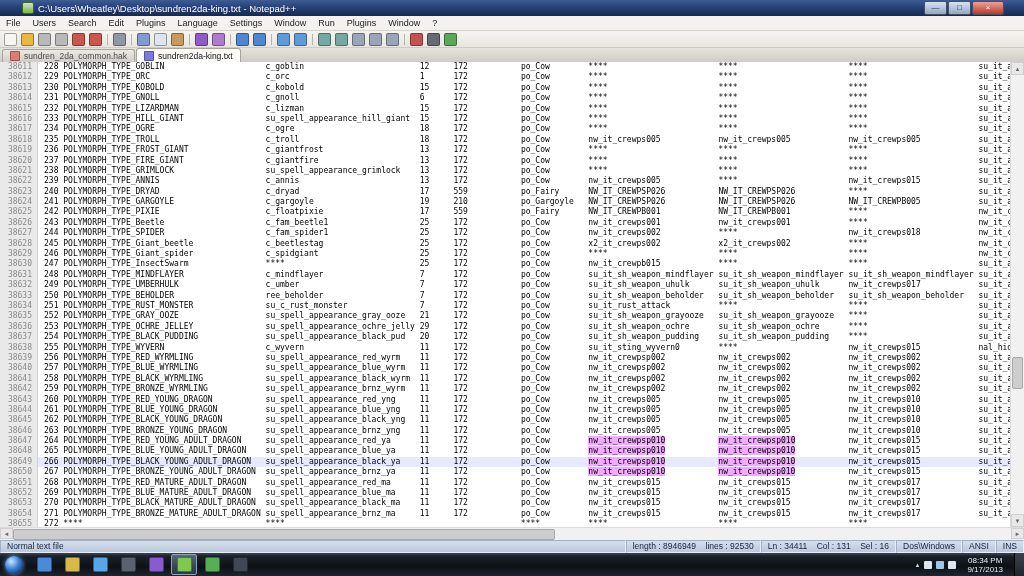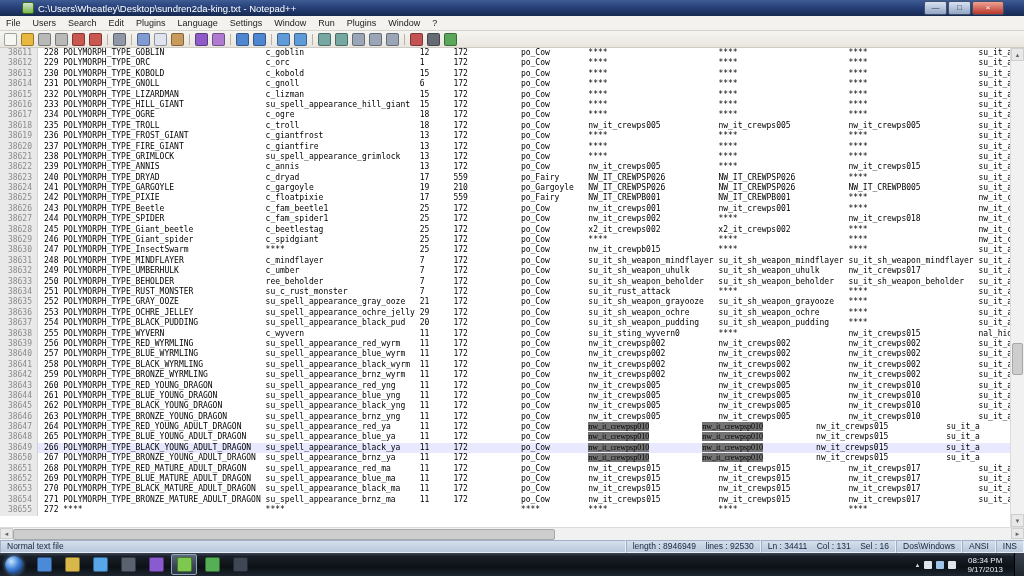--- a/index.html
+++ b/index.html
@@ -34,21 +34,21 @@
   .tab.active{background:#fcfcfa;height:13px;color:#101010;}
   .tabic{width:8px;height:8px;border-radius:1px;border:1px solid rgba(0,0,0,.3);}
 
   
   .editor{flex:1 1 auto;position:relative;background:#fff;overflow:hidden;}
   .lines{position:absolute;left:0;top:0;right:14px;bottom:0;overflow:hidden;}
   .line{height:10.4px;line-height:10.4px;display:flex;font-family:"DejaVu Sans Mono",monospace;font-size:8px;white-space:pre;}
   .ln{flex:0 0 38px;width:38px;background:#e9e9e9;color:#8b8b8b;text-align:right;padding-right:5px;box-sizing:border-box;border-right:1px solid #d2d2d2;}
   .code{flex:1;padding-left:6px;color:#000;overflow:hidden;}
   .line.current .code{background:#e8e8ff;}
-  .hl{background:#737373;font-family:Liberation Serif, serif;}
+  .hl{background:#f0abfc;}
 
   
   .vscroll{position:absolute;right:0;top:0;bottom:0;width:14px;background:#f1f1f1;border-left:1px solid #dcdcdc;box-sizing:border-box;}
   .varrow{height:13px;font-size:6px;color:#666;text-align:center;line-height:13px;background:#e8e8e8;border:1px solid #cfcfcf;box-sizing:border-box;}
   .varrow.down{position:absolute;bottom:0;left:0;right:0;}
   .vthumb{position:absolute;left:1px;right:1px;top:295px;height:30px;background:#cdcdcd;border:1px solid #a8a8a8;border-radius:2px;}
   .hscroll{height:12px;background:#f1f1f1;border-top:1px solid #dcdcdc;position:relative;flex:0 0 12px;}
   .harrow{position:absolute;top:0;width:13px;height:11px;font-size:6px;color:#666;text-align:center;line-height:11px;background:#e8e8e8;border:1px solid #cfcfcf;box-sizing:border-box;}
   .harrow.right{right:0;}
   .hthumb{position:absolute;left:13px;top:1px;height:9px;width:540px;background:#cdcdcd;border:1px solid #a8a8a8;border-radius:2px;}
@@ -178,20 +178,30 @@
         <span class="tic" style="background: rgb(196, 82, 82);"></span>
       </span>
       <span class="tbtn">
         <span class="tic" style="background: rgb(102, 107, 115);"></span>
       </span>
       <span class="tbtn">
         <span class="tic" style="background: rgb(90, 166, 90);"></span>
       </span>
     </div>
 
+  <div class="tabbar">
+      <span class="tab">
+        <span class="tabic" style="background: rgb(224, 122, 122);"></span>
+        <span>sundren_2da_common.hak</span>
+      </span>
+      <span class="tab active">
+        <span class="tabic" style="background: rgb(122, 122, 224);"></span>
+        <span>sundren2da-king.txt</span>
+      </span>
+    </div>
 
   <div class="editor">
     <div class="lines" id="lines">
         <div class="line"><span class="ln">38611</span><span class="code"><span>228</span> <span>POLYMORPH_TYPE_GOBLIN</span>                     <span>c_goblin</span>                        <span>12</span>     <span>172</span>           <span>po_Cow</span>        <span>****</span>                       <span>****</span>                       <span>****</span>                       <span>su_it_a</span></span></div>
         <div class="line"><span class="ln">38612</span><span class="code"><span>229</span> <span>POLYMORPH_TYPE_ORC</span>                        <span>c_orc</span>                           <span>1</span>      <span>172</span>           <span>po_Cow</span>        <span>****</span>                       <span>****</span>                       <span>****</span>                       <span>su_it_a</span></span></div>
         <div class="line"><span class="ln">38613</span><span class="code"><span>230</span> <span>POLYMORPH_TYPE_KOBOLD</span>                     <span>c_kobold</span>                        <span>15</span>     <span>172</span>           <span>po_Cow</span>        <span>****</span>                       <span>****</span>                       <span>****</span>                       <span>su_it_a</span></span></div>
         <div class="line"><span class="ln">38614</span><span class="code"><span>231</span> <span>POLYMORPH_TYPE_GNOLL</span>                      <span>c_gnoll</span>                         <span>6</span>      <span>172</span>           <span>po_Cow</span>        <span>****</span>                       <span>****</span>                       <span>****</span>                       <span>su_it_a</span></span></div>
         <div class="line"><span class="ln">38615</span><span class="code"><span>232</span> <span>POLYMORPH_TYPE_LIZARDMAN</span>                  <span>c_lizman</span>                        <span>15</span>     <span>172</span>           <span>po_Cow</span>        <span>****</span>                       <span>****</span>                       <span>****</span>                       <span>su_it_a</span></span></div>
         <div class="line"><span class="ln">38616</span><span class="code"><span>233</span> <span>POLYMORPH_TYPE_HILL_GIANT</span>                 <span>su_spell_appearance_hill_giant</span>  <span>15</span>     <span>172</span>           <span>po_Cow</span>        <span>****</span>                       <span>****</span>                       <span>****</span>                       <span>su_it_a</span></span></div>
         <div class="line"><span class="ln">38617</span><span class="code"><span>234</span> <span>POLYMORPH_TYPE_OGRE</span>                       <span>c_ogre</span>                          <span>18</span>     <span>172</span>           <span>po_Cow</span>        <span>****</span>                       <span>****</span>                       <span>****</span>                       <span>su_it_a</span></span></div>

